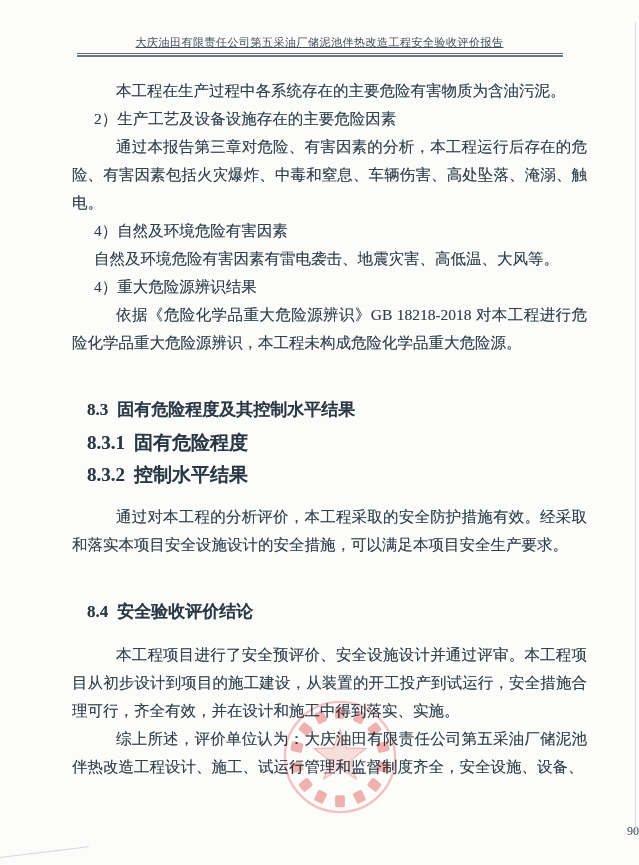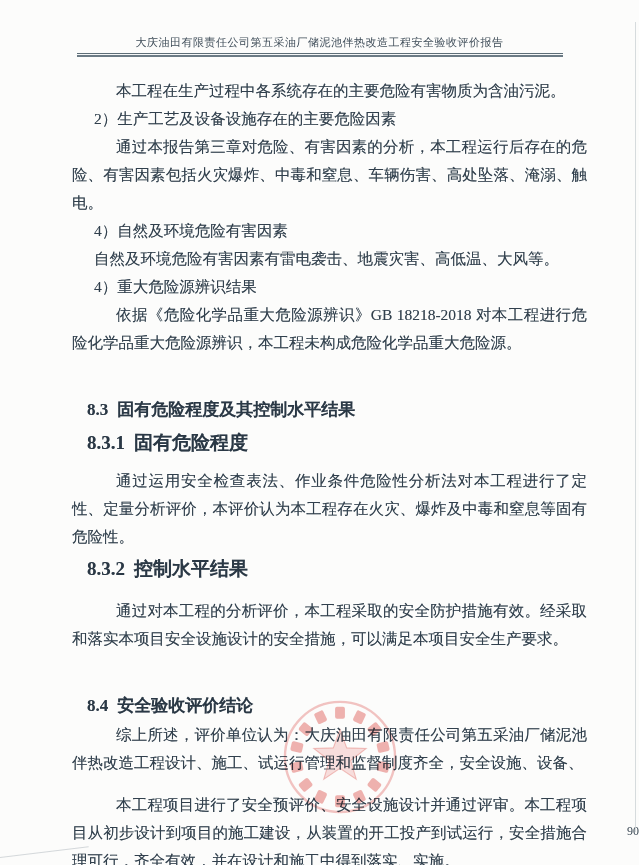--- a/index.html
+++ b/index.html
@@ -25,20 +25,21 @@
     transform: rotate(-7deg);
   }
   
   .page-header { padding-top: 36px; }
   .page-header .title {
     text-align: center;
     font-size: 11px;
     letter-spacing: .5px;
     color: #3f4d59;
     line-height: 13px;
+    text-decoration: underline;
   }
   .header-rule {
     margin: 4px 76px 0 77px;
     height: 4px;
     background: linear-gradient(to bottom, #5d6d77 0%, #5d6d77 34%, #f5f7f7 34%, #f5f7f7 54%, #6b7a84 54%, #6b7a84 100%);
   }
   
   main.content {
     position: absolute;
     top: 77px; left: 72px;
@@ -107,32 +108,31 @@
   <p class="para list">自然及环境危险有害因素有雷电袭击、地震灾害、高低温、大风等。</p>
   <p class="para list">4）重大危险源辨识结果</p>
   <p class="para indent">依据《危险化学品重大危险源辨识》GB 18218-2018 对本工程进行危险化学品重大危险源辨识，本工程未构成危险化学品重大危险源。</p>
 
   <h2 class="sec mt6">
     <span class="num">8.3</span><span>固有危险程度及其控制水平结果</span>
   </h2>
   <h3 class="subsec mt4">
     <span class="num">8.3.1</span><span>固有危险程度</span>
   </h3>
-  <p class="para indent mt10">通过运用安全检查表法、作业条件危险性分析法对本工程进行了定性、定量分析评价，本评价认为本工程存在火灾、爆炸及中毒和窒息等固有危险性。</p>
 
   <h3 class="subsec mt4">
     <span class="num">8.3.2</span><span>控制水平结果</span>
   </h3>
   <p class="para indent mt14">通过对本工程的分析评价，本工程采取的安全防护措施有效。经采取和落实本项目安全设施设计的安全措施，可以满足本项目安全生产要求。</p>
 
   <h2 class="sec">
     <span class="num">8.4</span><span>安全验收评价结论</span>
   </h2>
+  <p class="para indent mt14">本工程项目进行了安全预评价、安全设施设计并通过评审。本工程项目从初步设计到项目的施工建设，从装置的开工投产到试运行，安全措施合理可行，齐全有效，并在设计和施工中得到落实、实施。</p>
   <p class="para indent">综上所述，评价单位认为：大庆油田有限责任公司第五采油厂储泥池伴热改造工程设计、施工、试运行管理和监督制度齐全，安全设施、设备、</p>
-  <p class="para indent mt14">本工程项目进行了安全预评价、安全设施设计并通过评审。本工程项目从初步设计到项目的施工建设，从装置的开工投产到试运行，安全措施合理可行，齐全有效，并在设计和施工中得到落实、实施。</p>
 </main>
 
 <div class="seal">
   <svg width="118" height="118" viewBox="0 0 120 120" xmlns="http://www.w3.org/2000/svg">
     <defs>
       <filter id="sealblur" x="-20%" y="-20%" width="140%" height="140%">
         <feGaussianBlur stdDeviation="0.7"></feGaussianBlur>
       </filter>
     </defs>
 

